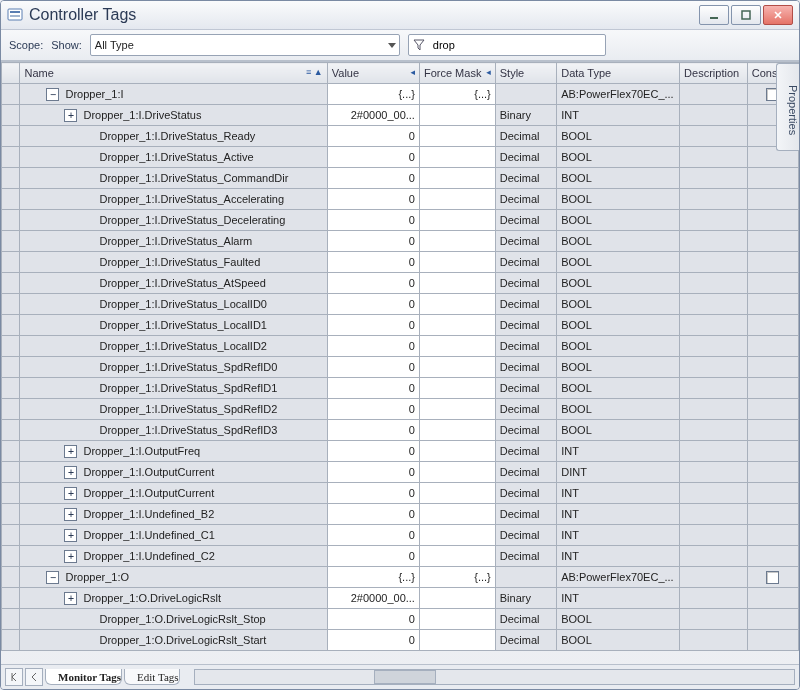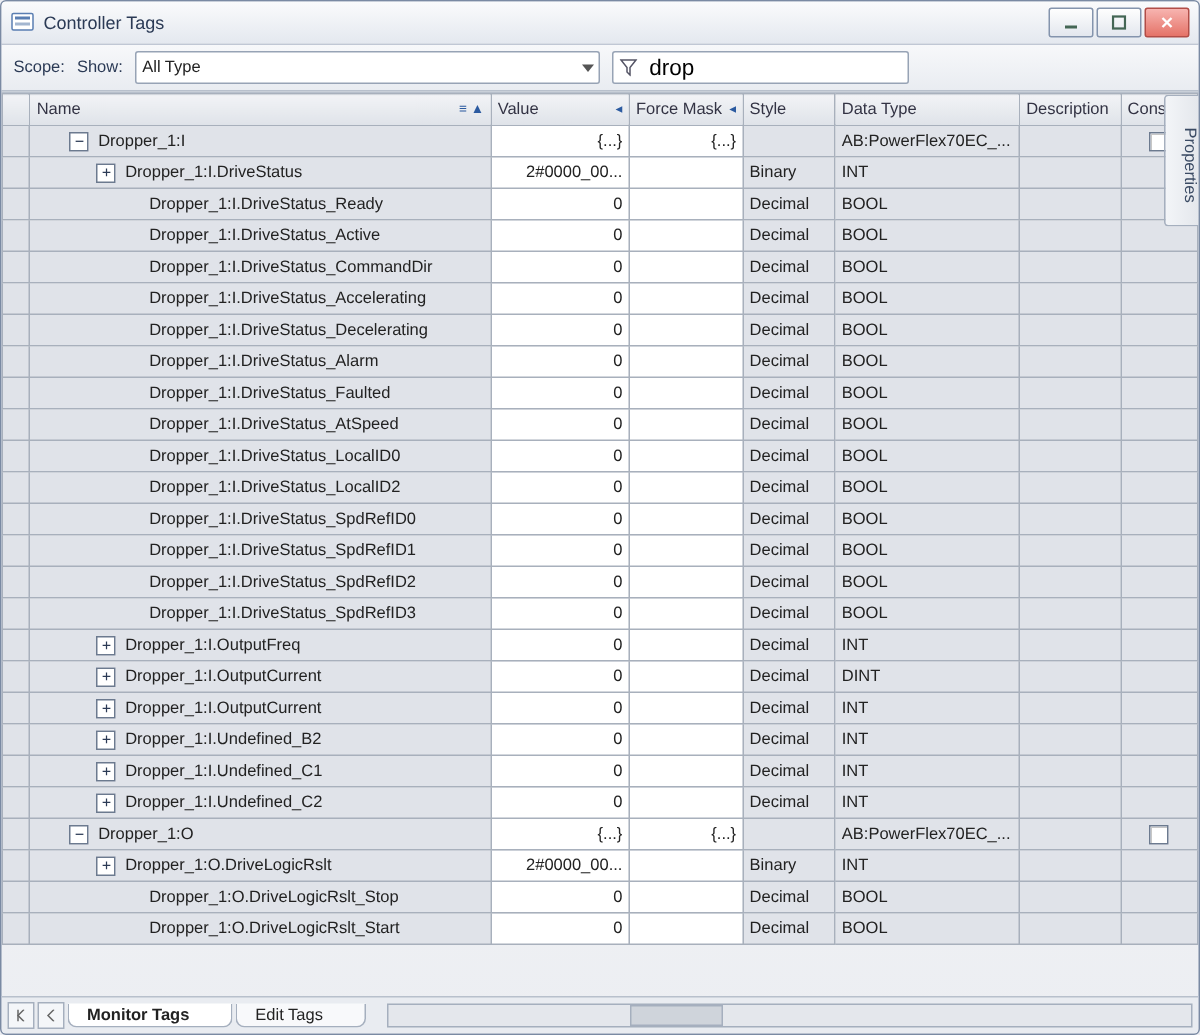--- a/index.html
+++ b/index.html
@@ -31,21 +31,21 @@
     background: linear-gradient(#fafbfc,#e4e8ef);
     border-bottom: 1px solid #c0c7d4;
   }
   .titlebar .appicon {
     width: 16px; height: 16px;
     margin-right: 6px;
     display: inline-flex; align-items: center; justify-content: center;
   }
   .titlebar .title {
     flex: 1;
-    font-size: 12px;
+    font-size: 16px;
     color: #2b3a55;
   }
   .winbtns {
     display: flex;
     gap: 2px;
   }
   .winbtn {
     width: 28px; height: 18px;
     border: 1px solid #8494ad;
     border-radius: 2px;
@@ -98,21 +98,21 @@
     background: #fff;
     display: inline-flex;
     align-items: center;
     padding: 0 4px;
     border-radius: 2px;
     gap: 6px;
   }
   .searchbox input {
     border: none;
     outline: none;
-    font-size: 15px;
+    font-size: 11px;
     width: 160px;
     background: transparent;
   }
   .funnel {
     width: 12px; height: 12px;
   }
   
   .gridwrap {
     flex: 1;
     display: flex;
@@ -201,26 +201,27 @@
   }
   .tabnav {
     width: 16px; height: 16px;
     border: 1px solid #a5afbe;
     background: #f4f6f9;
     display: inline-flex;
     align-items: center;
     justify-content: center;
   }
   .tab {
-    padding: 2px 28px 1px 12px;
+    padding: 2px 0 1px 12px;
     background: #f8f9fb;
     border: 1px solid #a5afbe;
     border-top: none;
     border-radius: 0 0 6px 6px;
     position: relative;
+    font-family: Liberation Serif, serif;
   }
   .tab.active {
     font-weight: bold;
     background: #fff;
   }
   .hscroll {
     flex: 1;
     height: 14px;
     margin-left: 12px;
     border: 1px solid #a5afbe;
@@ -518,20 +519,36 @@
               <td class="dtype">BOOL</td>
               <td class="desc"></td>
               <td class="const" style="text-align: center;"></td>
             </tr>
             <tr>
               <td class="rowhdr"></td>
               <td class="name">
                 <span class="tree">
                   <span class="pad" style="width: 56px;"></span>
                   <span style="display: inline-block; width: 15px;"></span>
+                  <span>Dropper_1:I.DriveStatus_LocalID1</span>
+                </span>
+              </td>
+              <td class="val">0</td>
+              <td class="fm"></td>
+              <td class="style">Decimal</td>
+              <td class="dtype">BOOL</td>
+              <td class="desc"></td>
+              <td class="const" style="text-align: center;"></td>
+            </tr>
+            <tr>
+              <td class="rowhdr"></td>
+              <td class="name">
+                <span class="tree">
+                  <span class="pad" style="width: 56px;"></span>
+                  <span style="display: inline-block; width: 15px;"></span>
                   <span>Dropper_1:I.DriveStatus_LocalID2</span>
                 </span>
               </td>
               <td class="val">0</td>
               <td class="fm"></td>
               <td class="style">Decimal</td>
               <td class="dtype">BOOL</td>
               <td class="desc"></td>
               <td class="const" style="text-align: center;"></td>
             </tr>

